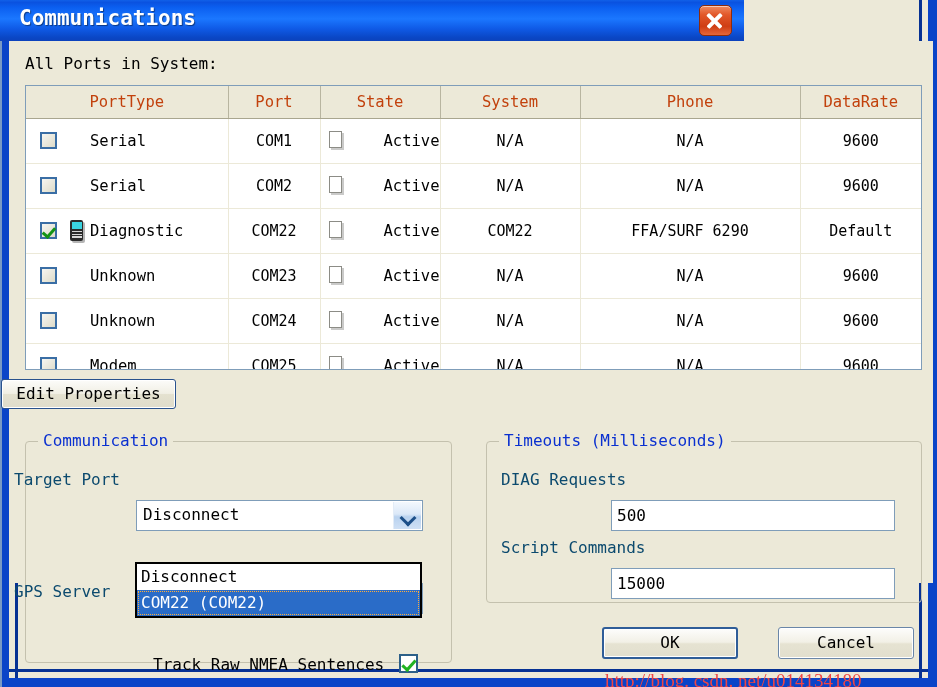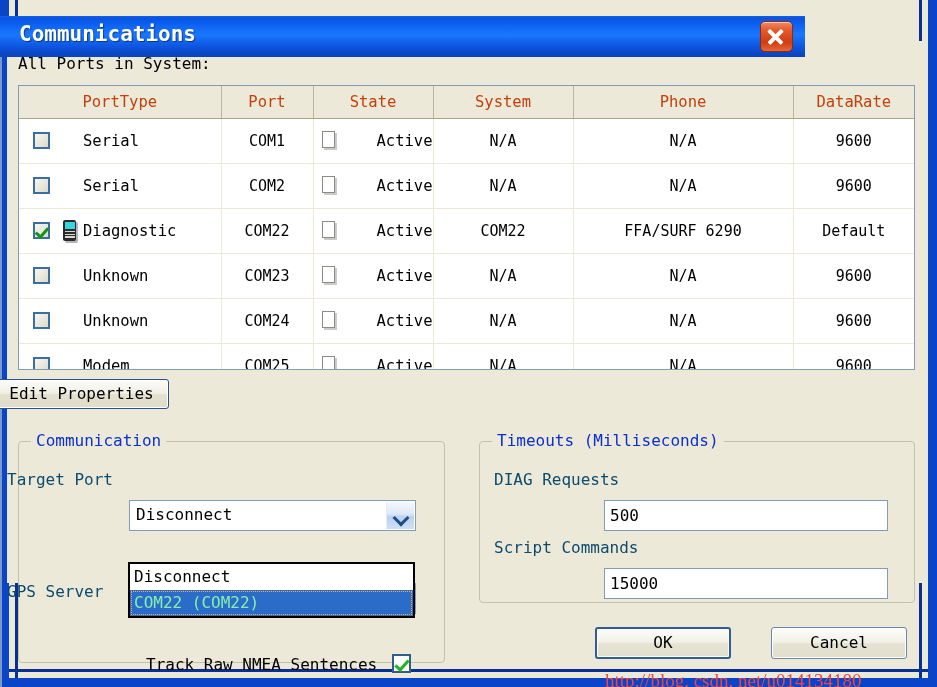--- a/index.html
+++ b/index.html
@@ -57,22 +57,22 @@
     position: absolute;
     left: 0; top: 40px;
     width: 2px; height: 647px;
     background: #7a9ac4;
     z-index: 1;
   }
 
   
   #titlebar {
     position: absolute;
-    left: 0; top: 16px;
-    width: 805px;
+    left: 0; top: 0;
+    width: 744px;
     height: 41px;
     background: linear-gradient(to bottom,
         #1160e8 0%, #0a52e0 6%, #0b5ff0 18%,
         #1b77ff 46%, #0f5ae6 70%, #0a46c4 92%, #0c42bc 100%);
     z-index: 10;
   }
   #titlebar-text {
     position: absolute;
     left: 19px;
     top: 6px;
@@ -101,21 +101,21 @@
     width: 19px; height: 3.5px;
     background: #ffffff;
     border-radius: 1px;
   }
   #close-button .x1 { transform: rotate(45deg); }
   #close-button .x2 { transform: rotate(-45deg); }
 
   
   #client {
     position: absolute;
-    left: 7px; top: 41px;
+    left: 14px; top: 41px;
     width: 919px;
     height: 542px;
     background: #ece9d8;
     z-index: 5;
   }
 
   .static-label {
     position: absolute;
     font-size: 16px;
     color: #000000;
@@ -365,21 +365,21 @@
     font-size: 16px;
     padding-left: 4px;
     color: #000;
     background: #ffffff;
     white-space: nowrap;
     cursor: pointer;
     box-sizing: border-box;
   }
   #dropdown-list .opt.selected {
     background: #2a6cc8;
-    color: #86efac;
+    color: #ffffff;
     outline: 1px dotted #ffae3a;
     outline-offset: -2px;
   }
 
   
   .textinput {
     position: absolute;
     height: 31px;
     box-sizing: border-box;
     background: #ffffff;

